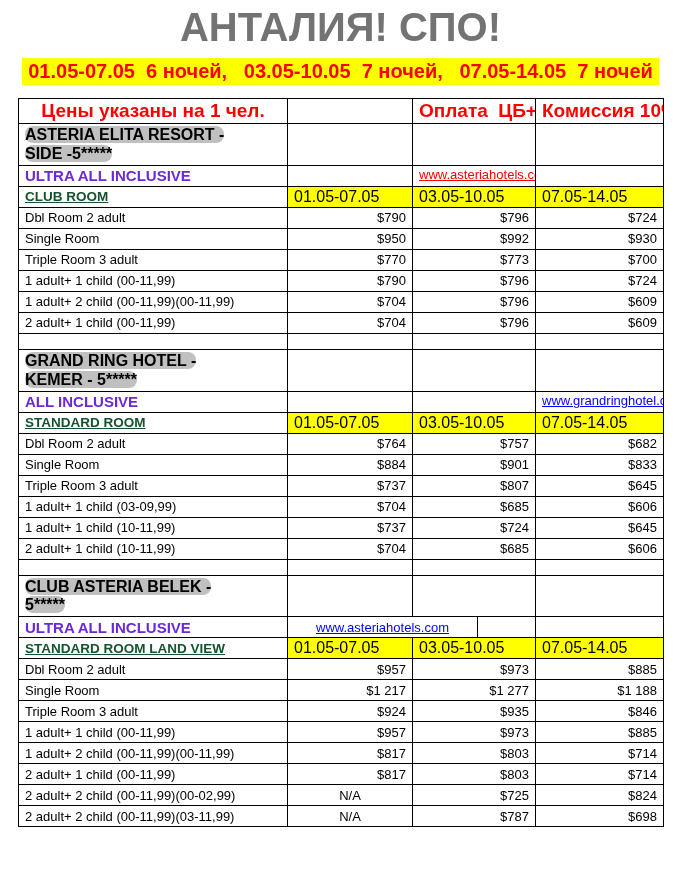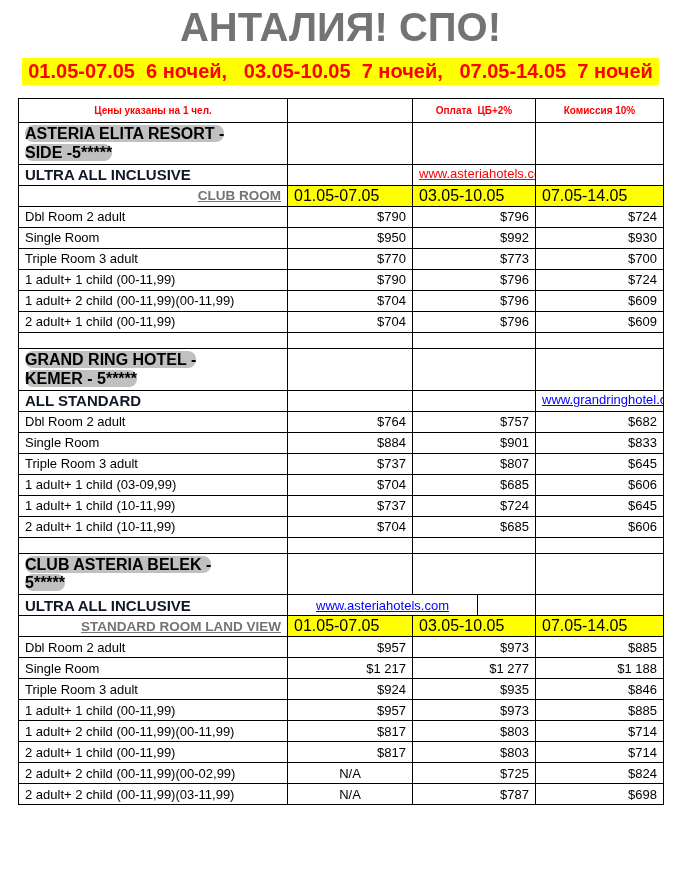--- a/index.html
+++ b/index.html
@@ -32,30 +32,30 @@
   td {
     border: 1.5px solid #000;
     padding: 1px 6px;
     font-size: 13px;
     vertical-align: middle;
     overflow: hidden;
     position: relative;
   }
   .header-cell {
     color: #ff0000; font-weight: bold; text-align: center;
-    font-size: 10px; height: 24px; white-space: pre;
+    font-size: 19px; height: 24px; white-space: pre;
   }
   tr.hotel-row td { height: 41px; vertical-align: top; }
   .hotel-name { font-size: 16px; font-weight: bold; line-height: 1.18; padding-top: 1px; }
   .hotel-name .hl { background: #c0c0c0; border-radius: 8px; }
-  .meal-cell { color: #0f172a; font-weight: bold; font-size: 15px; }
+  .meal-cell { color: #6d28d9; font-weight: bold; font-size: 15px; }
   tr.meal-row td { height: 21px; }
   .room-type {
-    color: #737373; font-weight: bold; text-decoration: underline;
-    text-align: right; font-size: 13.5px; margin-top: 15px;
+    color: #14532d; font-weight: bold; text-decoration: underline;
+    text-align: left; font-size: 13.5px; margin-top: 15px;
   }
   tr.dates-row td { height: 21px; }
   .date-cell { background: #ffff00; font-size: 16px; text-align: left; }
   tr.price-row td { height: 21px; }
   .row-label { text-align: left; }
   .price { text-align: right; }
   .na { text-align: center; }
   a.site-link { text-decoration: underline; font-size: 13px; cursor: pointer; }
   .link-cell-right { text-align: right; line-height: 1.15; padding-top: 2px; padding-bottom: 2px; }
   .link-span-cell { padding: 0; }
@@ -162,26 +162,32 @@
         <td>
           <div class="hotel-name"><span class="hl">GRAND RING HOTEL -</span><br><span class="hl">KEMER - 5*****</span></div>
         </td>
         <td></td>
         <td>
           <span class="marker" style="color: rgb(0, 0, 255);">_</span>
         </td>
         <td></td>
       </tr>
       <tr class="meal-row">
-        <td class="meal-cell">ALL STANDARD</td>
+        <td class="meal-cell">ALL INCLUSIVE</td>
         <td></td>
         <td>
           <span class="marker" style="color: rgb(0, 0, 255);">_</span>
         </td>
         <td class="link-cell-right"><a class="site-link" style="color: rgb(0, 0, 255);">www.grandringhotel.com</a></td>
+      </tr>
+      <tr class="dates-row">
+        <td class="room-type">STANDARD ROOM</td>
+        <td class="date-cell">01.05-07.05</td>
+        <td class="date-cell">03.05-10.05</td>
+        <td class="date-cell">07.05-14.05</td>
       </tr>
       <tr class="price-row">
         <td class="row-label">Dbl Room 2 adult</td>
         <td class="price">$764</td>
         <td class="price">$757</td>
         <td class="price">$682</td>
       </tr>
       <tr class="price-row">
         <td class="row-label">Single Room</td>
         <td class="price">$884</td>

